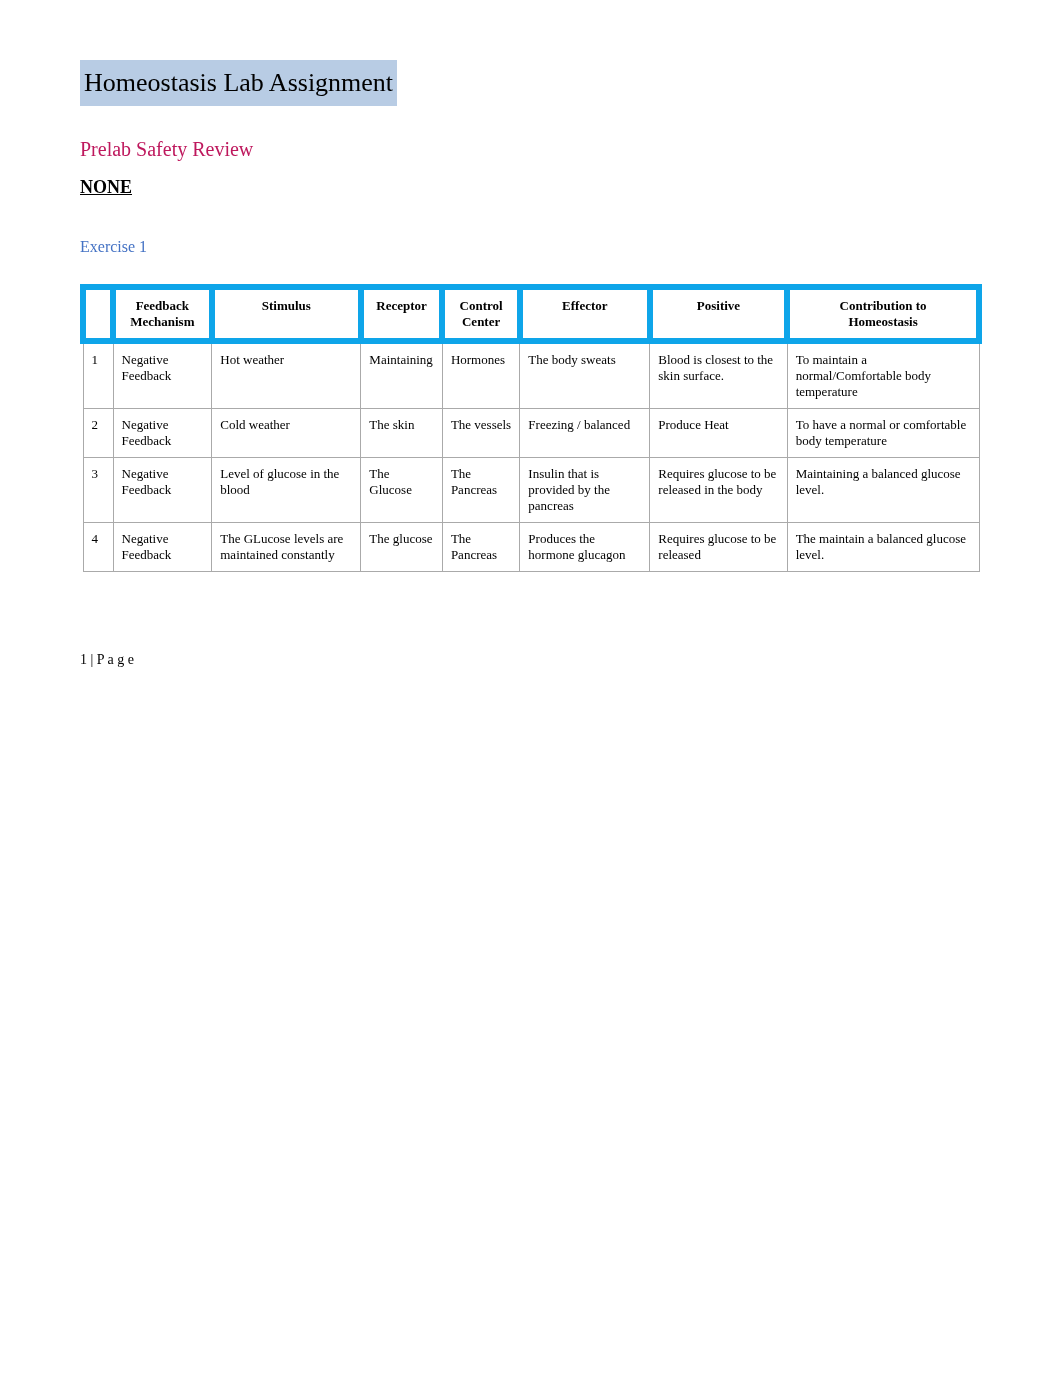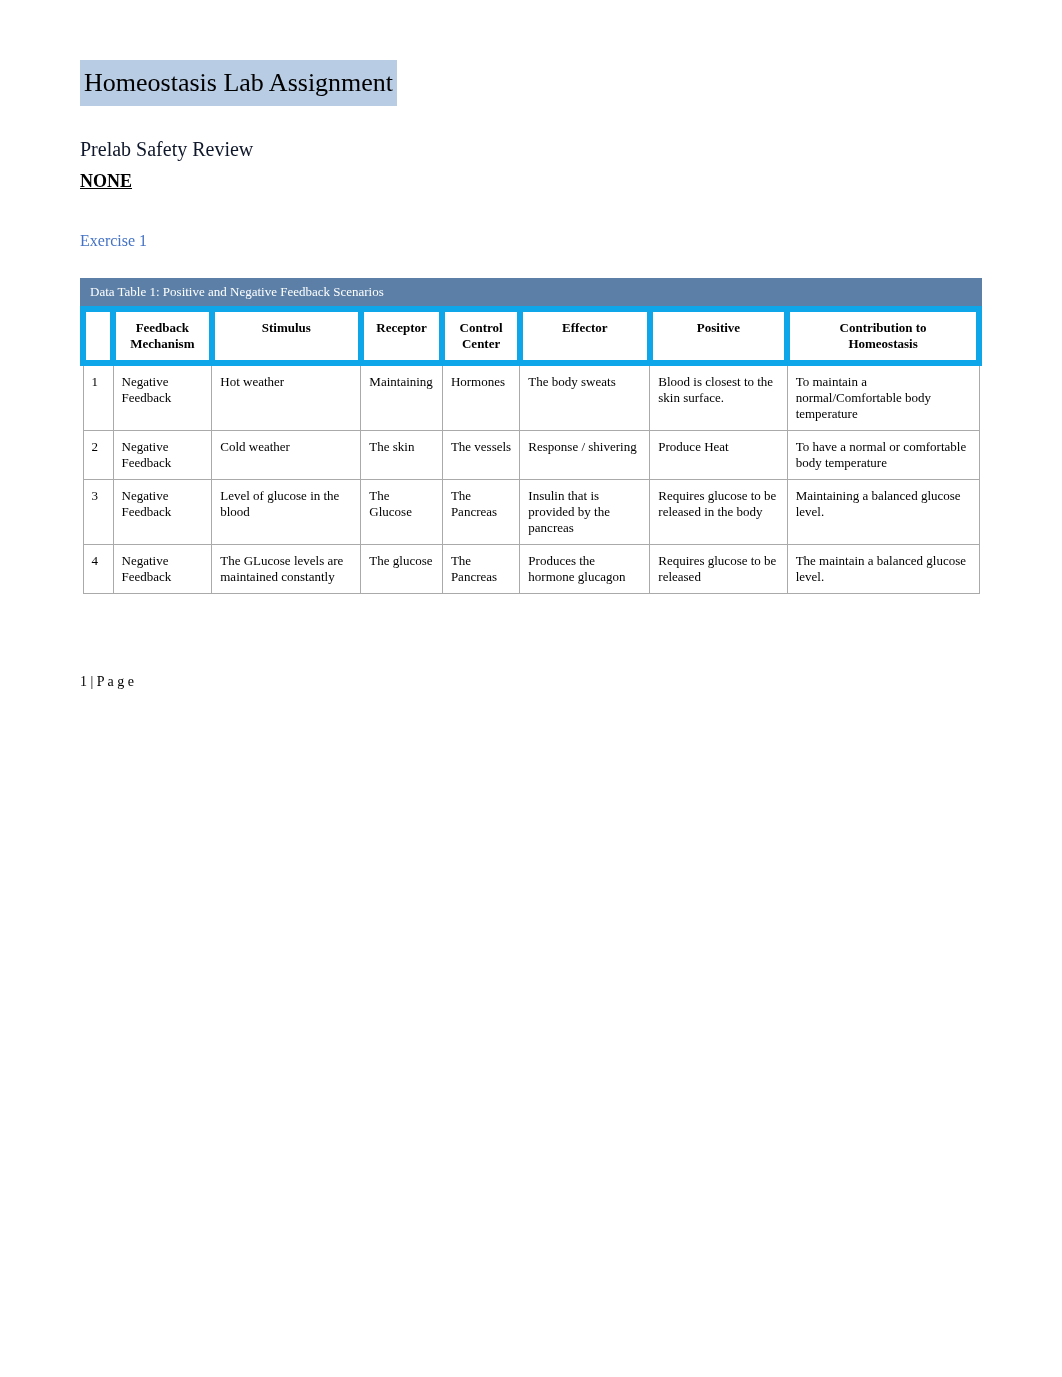--- a/index.html
+++ b/index.html
@@ -22,22 +22,22 @@
 
     .page-title {
       font-size: 26px;
       font-weight: normal;
       color: #000;
     }
 
     .section-title {
       font-size: 20px;
       font-weight: normal;
-      color: #0f172a;
-      margin-bottom: 10px;
+      color: #be185d;
+      margin-bottom: 16px;
     }
 
     .none-text {
       font-size: 18px;
       font-weight: bold;
       margin-bottom: 40px;
       text-decoration: underline;
     }
 
     .exercise-title {
@@ -112,21 +112,20 @@
 
 <div class="prelab-section">
   <h2 class="section-title">Prelab Safety Review</h2>
   <p class="none-text">NONE</p>
 </div>
 
 <div class="exercise-section">
   <h2 class="exercise-title">Exercise 1</h2>
 
   <div class="table-container">
-    <div class="table-header-bar">Data Table 1: Positive and Negative Feedback Scenarios</div>
     <table>
       <thead>
         <tr>
           <th></th>
           <th>Feedback<br>Mechanism</th>
           <th>Stimulus</th>
           <th>Receptor</th>
           <th>Control<br>Center</th>
           <th>Effector</th>
           <th>Positive</th>
@@ -143,21 +142,21 @@
             <td>The body sweats</td>
             <td>Blood is closest to the skin surface.</td>
             <td>To maintain a normal/Comfortable body temperature</td>
           </tr>
           <tr>
             <td>2</td>
             <td>Negative Feedback</td>
             <td>Cold weather</td>
             <td>The skin</td>
             <td>The vessels</td>
-            <td>Response / shivering</td>
+            <td>Freezing / balanced</td>
             <td>Produce Heat</td>
             <td>To have a normal or comfortable body temperature</td>
           </tr>
           <tr>
             <td>3</td>
             <td>Negative Feedback</td>
             <td>Level of glucose in the blood</td>
             <td>The Glucose</td>
             <td>The Pancreas</td>
             <td>Insulin that is provided by the pancreas</td>

